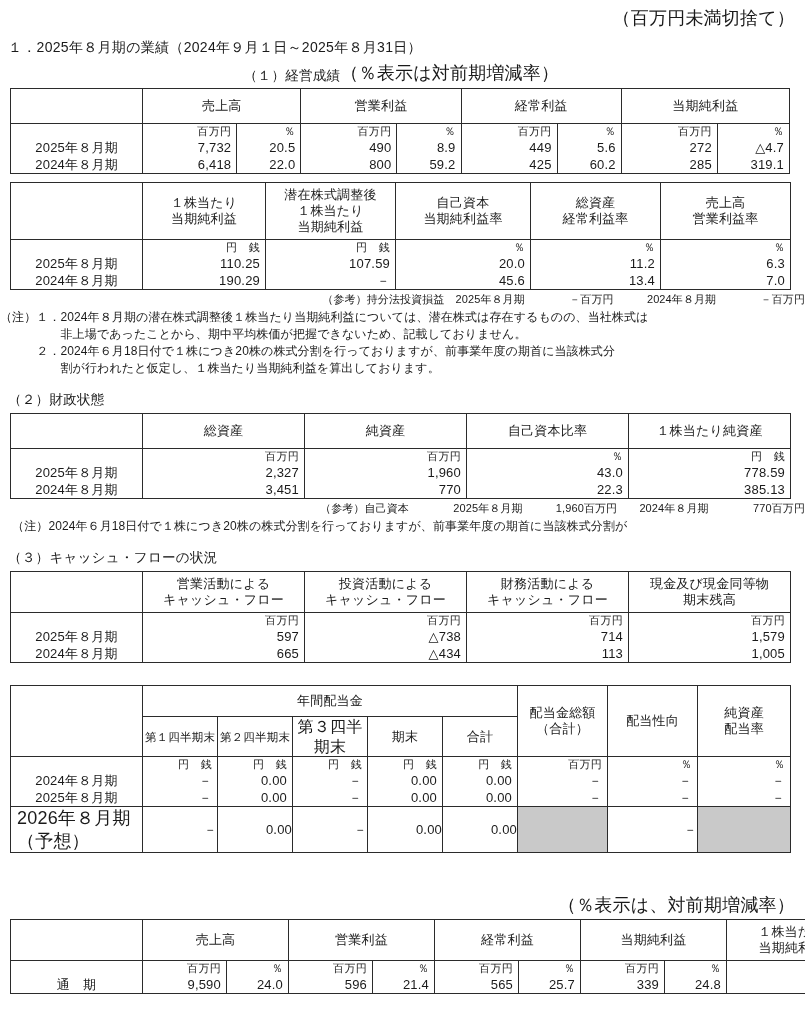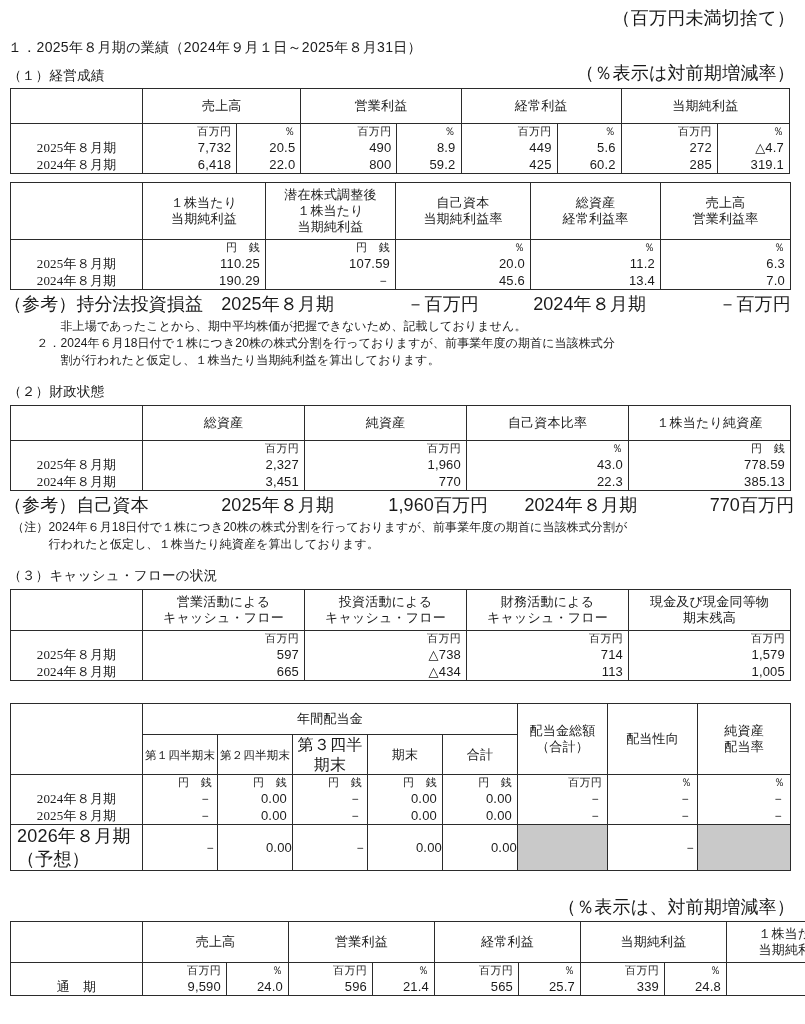--- a/index.html
+++ b/index.html
@@ -40,36 +40,37 @@
   }
   .sub-title {
     font-size: 13.5px;
     padding-left: 8px;
     letter-spacing: 0.3px;
     display: inline-block;
   }
   .title-row {
     display: flex;
     align-items: flex-end;
-    justify-content: space-between;
+    justify-content: center;
     margin-bottom: 3px;
   }
   .note-line {
     font-size: 12px;
     letter-spacing: 0.1px;
     line-height: 1.42;
     white-space: pre;
   }
   .note-block { margin-top: 2px; }
   .ref-line {
-    font-size: 18px;
+    font-size: 11px;
     letter-spacing: 0.1px;
     padding-left: 4px;
     margin-top: 2px;
     white-space: pre;
+    text-align: right;
   }
 
   
   table.fin {
     border-collapse: collapse;
     width: 780px;
     margin-left: 10px;
     table-layout: fixed;
     font-size: 12.5px;
   }
@@ -108,21 +109,21 @@
   .spacer-lg { height: 22px; }
 
   
   td.colstack { padding: 0; vertical-align: top; }
   td.colstack > div { padding-right: 5px; text-align: right; }
   td.colstack > div.u { font-size: 11px; height: 15px; line-height: 15px; letter-spacing: .3px;}
   td.colstack > div.v { font-size: 13px; height: 17px; line-height: 17px; letter-spacing: .2px;}
   td.labelstack { padding: 0; vertical-align: top; }
   td.labelstack > div { text-align: center; }
   td.labelstack > div.u { height: 15px; }
-  td.labelstack > div.v { font-size: 13px; height: 17px; line-height: 17px; letter-spacing: .2px; font-family: Liberation Serif, serif;}
+  td.labelstack > div.v { font-size: 13px; height: 17px; line-height: 17px; letter-spacing: .2px;}
 </style>
 </head>
 <body>
 
 <div class="page">
 
   
   <div class="right-note" style="margin-top:6px;">（百万円未満切捨て）</div>
 
   
@@ -262,20 +263,21 @@
         <div class="v">6.3</div>
         <div class="v">7.0</div>
       </td>
     </tr>
   </tbody>
     </table>
 
   <div class="ref-line">（参考）持分法投資損益　2025年８月期　　　　－百万円　　　2024年８月期　　　　－百万円</div>
 
   <div class="note-block">
+    <div class="note-line">（注）１．2024年８月期の潜在株式調整後１株当たり当期純利益については、潜在株式は存在するものの、当社株式は</div>
     <div class="note-line">　　　　　非上場であったことから、期中平均株価が把握できないため、記載しておりません。</div>
     <div class="note-line">　　　２．2024年６月18日付で１株につき20株の株式分割を行っておりますが、前事業年度の期首に当該株式分</div>
     <div class="note-line">　　　　　割が行われたと仮定し、１株当たり当期純利益を算出しております。</div>
   </div>
 
   <div class="spacer-md"></div>
 
   
   <div class="sub-title">（２）財政状態</div>
 
@@ -321,21 +323,20 @@
         <div class="v">778.59</div>
         <div class="v">385.13</div>
       </td>
     </tr>
   </tbody>
     </table>
 
   <div class="ref-line">（参考）自己資本　　　　2025年８月期　　　1,960百万円　　2024年８月期　　　　770百万円</div>
   <div class="note-block">
     <div class="note-line">　（注）2024年６月18日付で１株につき20株の株式分割を行っておりますが、前事業年度の期首に当該株式分割が</div>
-    <div class="note-line">　　　　行われたと仮定し、１株当たり純資産を算出しております。</div>
   </div>
 
   <div class="spacer-md"></div>
 
   
   <div class="sub-title">（３）キャッシュ・フローの状況</div>
 
   <table class="fin" style="margin-top:4px">
     <colgroup>
       <col style="width:132px">
@@ -482,21 +483,21 @@
       <td class="val">－</td>
       <td class="val shaded"></td>
     </tr>
   </tbody>
     </table>
 
   <div class="spacer-lg"></div>
 
   
 
-  <div class="right-note" style="margin-top:2px">（％表示は、対前期増減率）</div>
+  <div class="right-note" style="margin-top:18px">（％表示は、対前期増減率）</div>
 
   <table class="fin" style="margin-top:2px">
     <colgroup>
       <col style="width:132px">
         <col style="width:84px">
         <col style="width:62px">
       <col style="width:84px">
         <col style="width:62px">
       <col style="width:84px">
         <col style="width:62px">

